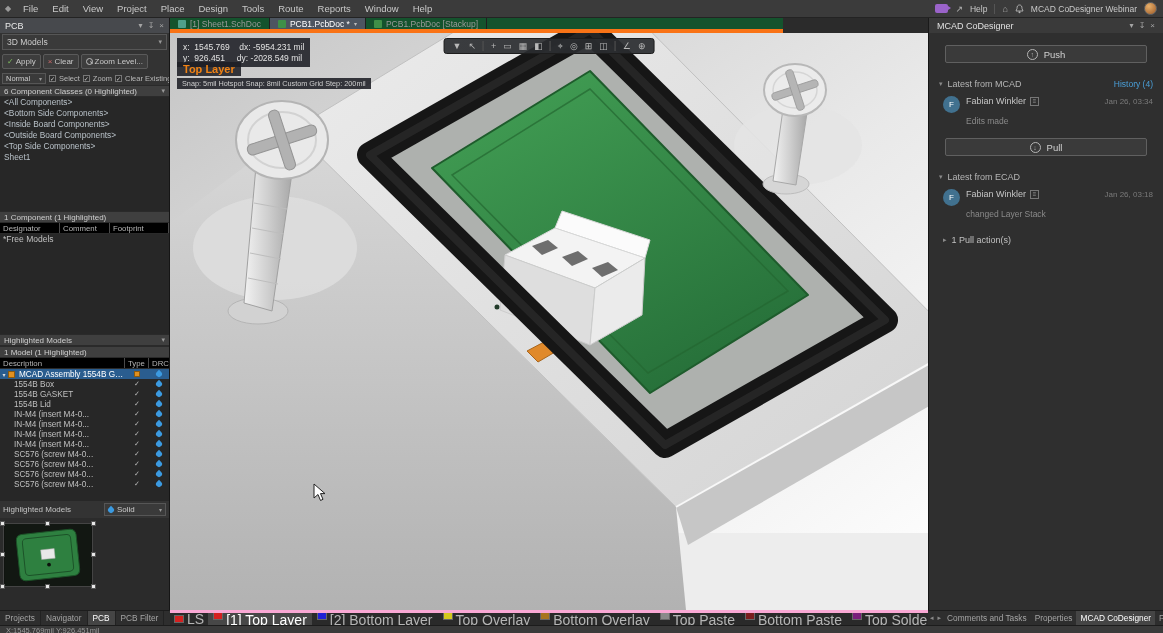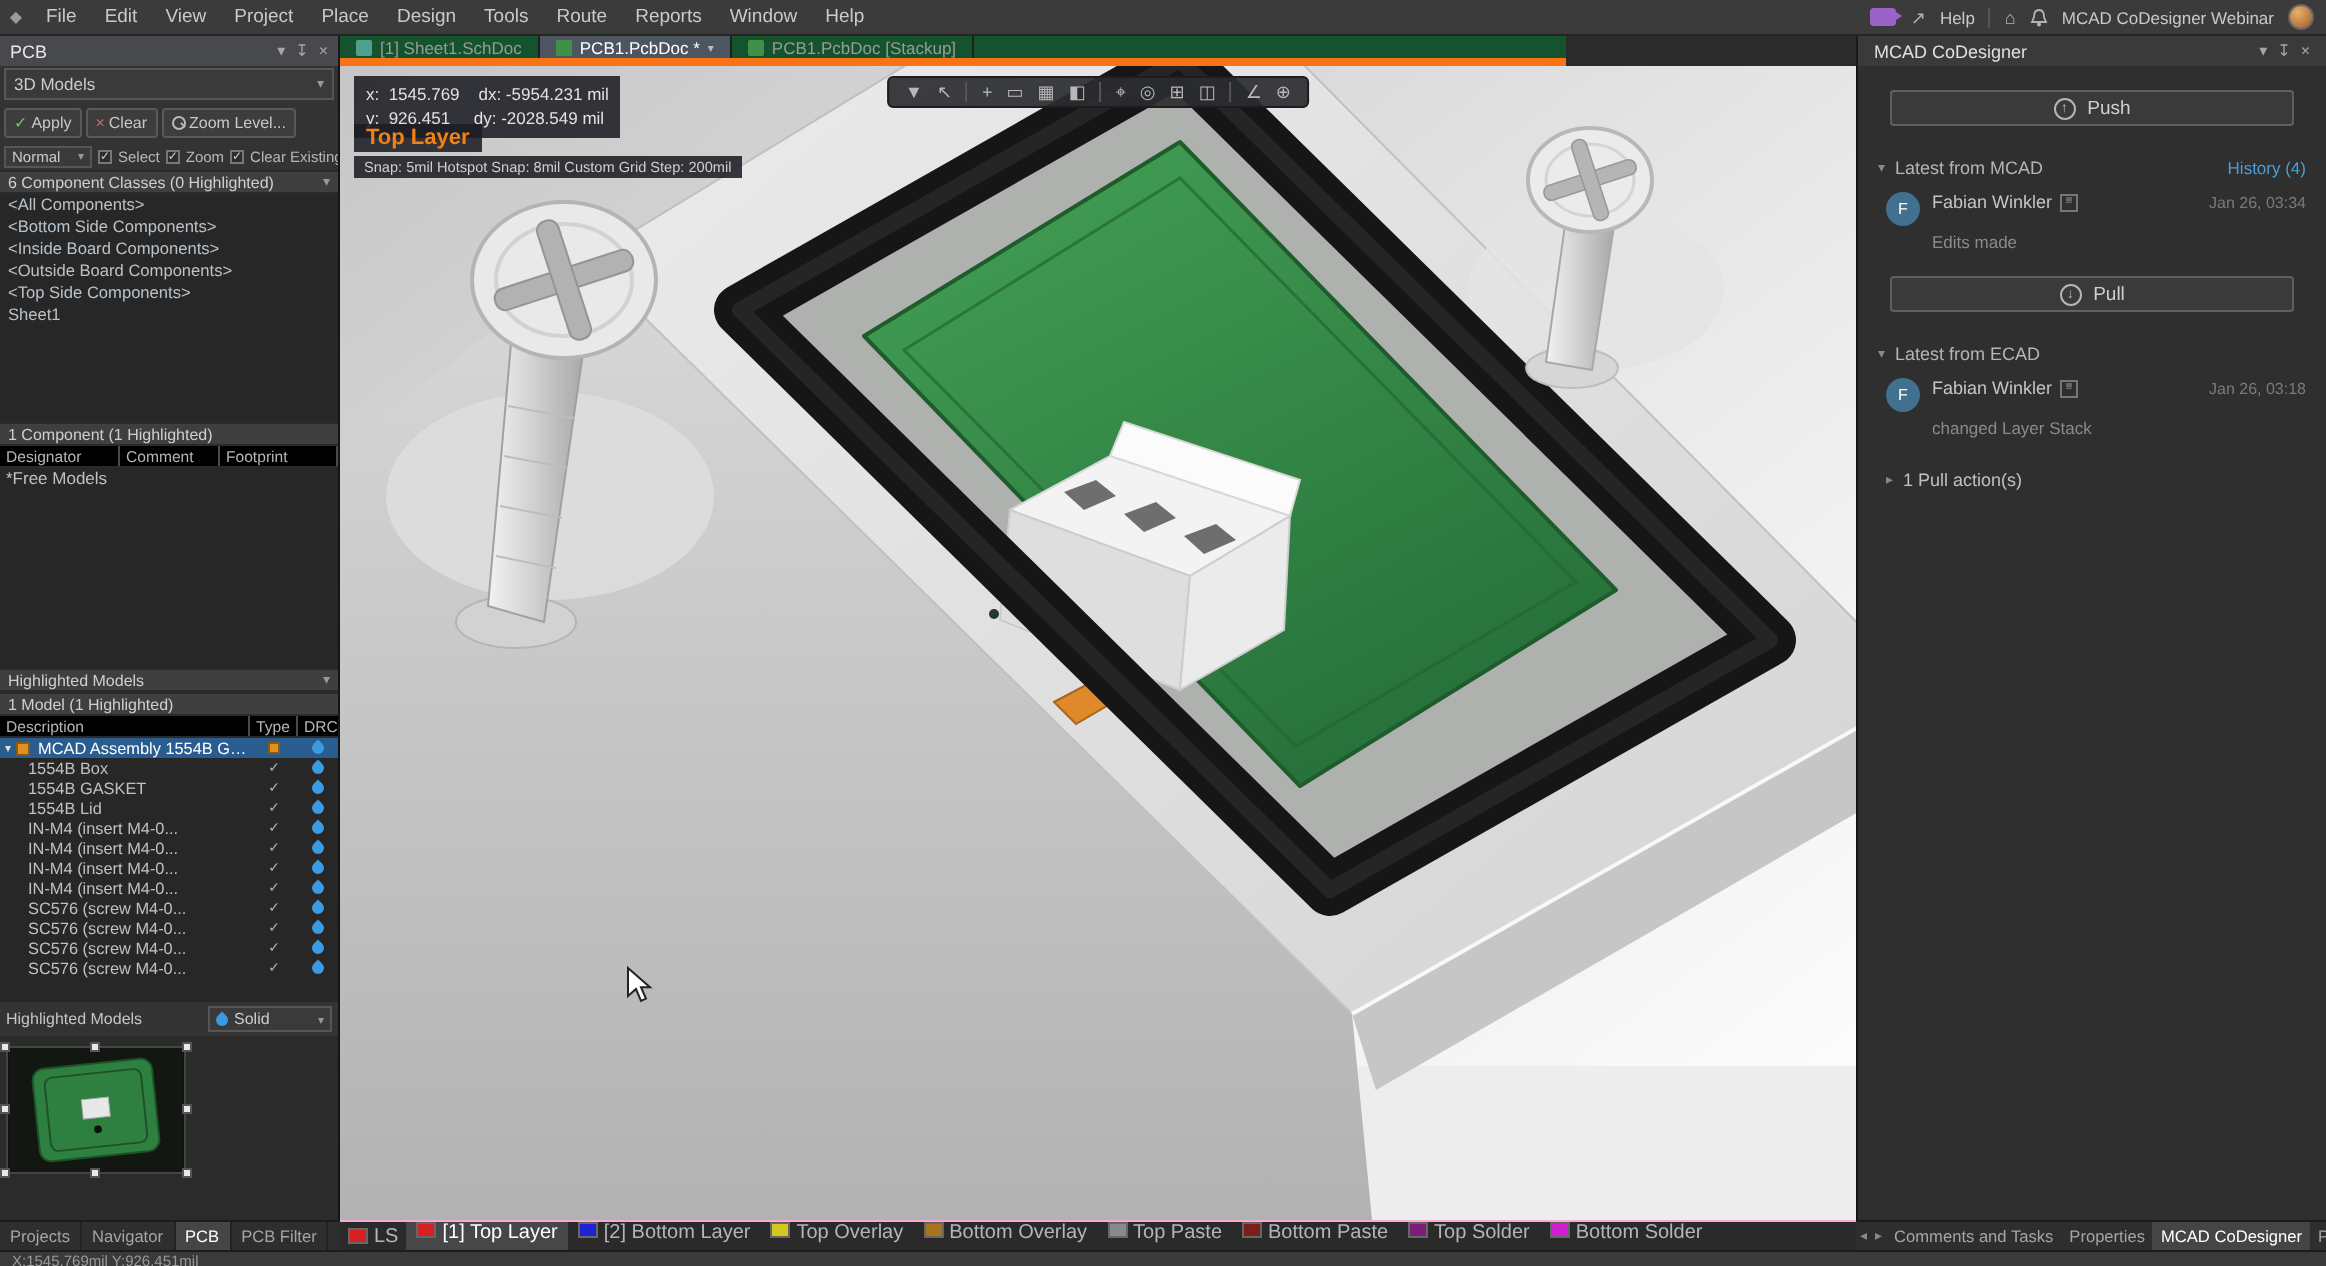--- a/index.html
+++ b/index.html
@@ -90,21 +90,21 @@
 .e-name-row{display:flex;align-items:center;gap:4px;color:#c5c5c5}
 .badge{width:9px;height:9px;border:1px solid #777;color:#999;font-size:6px;display:inline-flex;align-items:center;justify-content:center}
 .e-date{margin-left:auto;font-size:8px;color:#7a7a7a;white-space:nowrap}
 .e-desc{margin:3px 10px 0 37px;font-size:8.5px;color:#8a8a8a}
 .pull-actions{display:flex;align-items:center;gap:5px;padding:0 14px;margin-top:16px;color:#c0c0c0}
 .pull-actions .caret{font-size:7px;color:#8a8a8a}
 
 #bb-left{left:0;top:610px;width:170px;height:15px;background:#2e2e2e;display:flex;align-items:center;font-size:8.3px;color:#a5a5a5;border-top:1px solid #1c1c1c}
 #bb-left .ptab{padding:0 5px;line-height:15px;border-right:1px solid #222;white-space:nowrap}
 #bb-left .ptab.active{background:#454545;color:#fff}
-#layerbar{left:170px;top:610px;width:758px;height:15px;background:#2a2a2a;display:flex;align-items:center;font-size:10px;color:#b5b5b5;border-top:1px solid #f9a8d4;overflow:hidden}
+#layerbar{left:170px;top:610px;width:758px;height:15px;background:#2a2a2a;display:flex;align-items:center;font-size:14px;color:#b5b5b5;border-top:3px solid #f9a8d4;overflow:hidden}
 .lay{display:flex;gap:3px;padding:0 5px;height:15px;white-space:nowrap}
 .lay.active{background:#474747;color:#fff}
 .chip{width:10px;height:8px;border:1px solid #666;flex:none}
 #ls-chip{display:flex;align-items:center;gap:3px;padding:0 4px}
 #bb-right{left:928px;top:610px;width:235px;height:15px;background:#2e2e2e;display:flex;align-items:center;font-size:8.3px;color:#a5a5a5;border-top:1px solid #1c1c1c;overflow:hidden}
 #bb-right .ptab{padding:0 4px;line-height:15px;white-space:nowrap}
 #bb-right .ptab.active{color:#fff;background:#454545}
 .nav-arr{color:#8a8a8a;font-size:7px;padding:0 2px}
 #status-strip{left:0;top:625px;width:1163px;height:8px;background:#3a3a3a;border-top:1px solid #1c1c1c;overflow:hidden;font-size:7.5px;color:#9a9a9a;padding-left:6px;line-height:10px;white-space:nowrap}
 </style>

